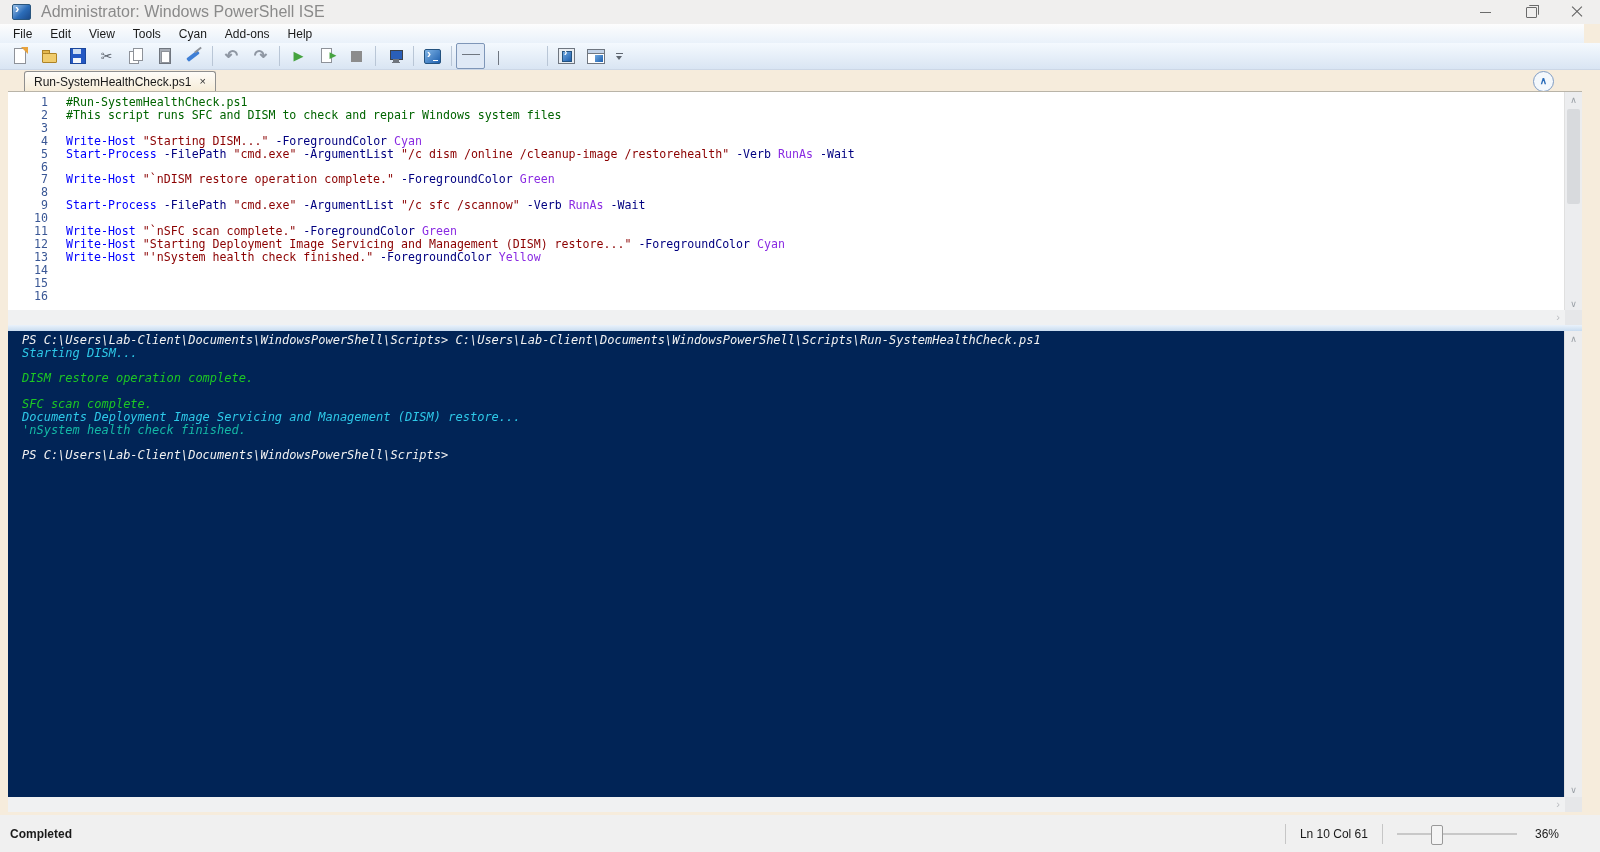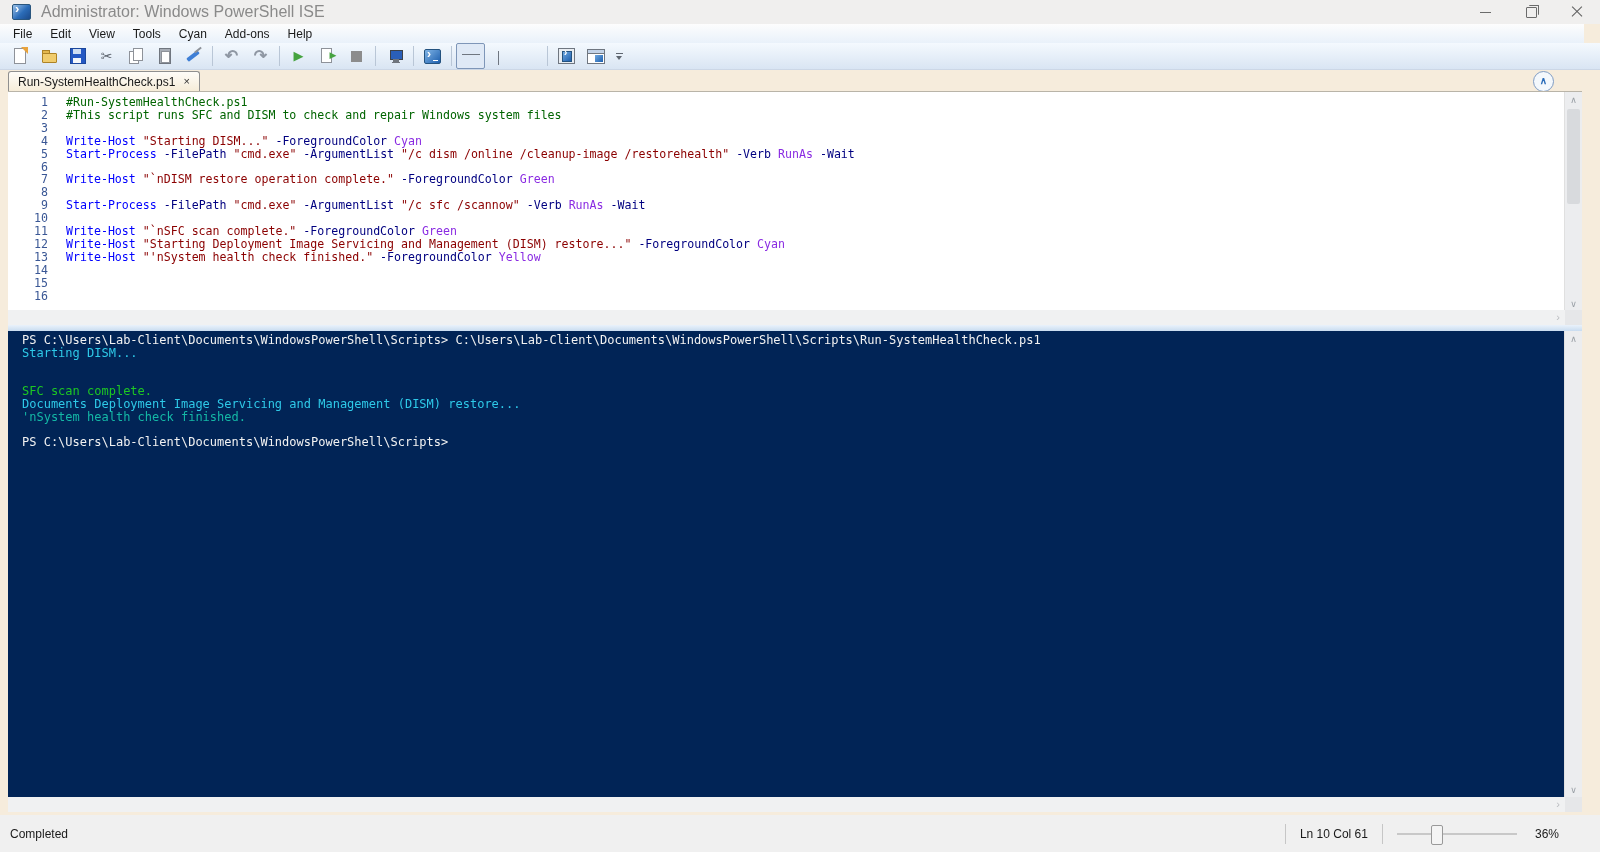--- a/index.html
+++ b/index.html
@@ -73,21 +73,21 @@
   .ico-pstab::after{content:"\203A";position:absolute;left:5px;top:-2px;color:#fff;font-size:10px;font-weight:bold;}
   .ico-pswin{width:16px;height:13px;margin:2.5px 1px;border:1px solid #6f7680;background:#fff;}
   .ico-pswin::before{content:"";position:absolute;left:0;right:0;top:0;height:3px;background:#c3d3e8;border-bottom:1px solid #6f7680;}
   .ico-pswin::after{content:"";position:absolute;right:1px;bottom:1px;width:8px;height:7px;background:linear-gradient(135deg,#6ea7e0,#1d5fae);}
   .tb-overflow{width:14px;height:24px;display:flex;flex-direction:column;align-items:center;justify-content:center;margin-left:2px;}
   .tb-overflow .bar{width:7px;height:1px;background:#5f6670;margin-bottom:2px;}
   .tb-overflow .tri{width:0;height:0;border-left:3.5px solid transparent;border-right:3.5px solid transparent;border-top:4px solid #5f6670;}
 
   
   .tabrow{position:absolute;top:71px;left:8px;width:1574px;height:20px;}
-  .doc-tab{position:absolute;left:0;top:0;height:19px;display:flex;align-items:center;
+  .doc-tab{position:absolute;left:16px;top:0;height:19px;display:flex;align-items:center;
            padding:0 9px;background:linear-gradient(#fefcf8,#f6ecd8);
            border:1px solid #8f8f8f;border-bottom:none;border-radius:3px 3px 0 0;}
   .doc-tab .label{font-size:12px;color:#1a1a1a;}
   .doc-tab .close{margin-left:8px;font-size:11px;color:#333;line-height:11px;}
   .collapse-btn{position:absolute;right:28px;top:0;width:19px;height:19px;border-radius:50%;
            background:#f4f8fc;border:1.5px solid #7f9cc4;display:flex;align-items:center;justify-content:center;}
   .collapse-btn span{color:#2b6cb8;font-size:10px;font-weight:bold;line-height:10px;margin-top:-1px;}
 
   
   .editor{position:absolute;top:91px;left:8px;width:1574px;height:219px;display:flex;
@@ -111,32 +111,32 @@
   .hs-arrow{position:absolute;right:22px;top:1px;color:#b9bcc0;font-size:11px;}
   .hs-corner{position:absolute;right:0;top:0;width:17px;height:15px;background:#e6e7e9;}
 
   .ed-hscroll{top:310px;}
   .splitter{position:absolute;top:325px;left:8px;width:1574px;height:6px;
             background:linear-gradient(#eaf2fb,#c9dcf0);}
 
   
   .console{position:absolute;top:331px;left:8px;width:1574px;height:466px;display:flex;background:#012456;}
   .console-body{flex:1;padding:3px 16px 0 14px;overflow:hidden;
-            font-family:"DejaVu Sans Mono","Liberation Mono",monospace;font-size:12px;line-height:12.8px;}
+            font-family:"DejaVu Sans Mono","Liberation Mono",monospace;font-size:12px;line-height:12.8px;font-style:italic;}
   .console-line{white-space:pre;min-height:12.8px;}
   .c-plain{color:#f2f2f2;} .c-cyan{color:#2ec9e8;} .c-green{color:#1dc823;}
   .c-yellow{color:#14b8a6;} .c-blank{color:transparent;}
   .con-hscroll{top:797px;}
 
   .peach-line{position:absolute;top:812px;left:0;width:1600px;height:3px;background:#f6ecdc;}
 
   
   .statusbar{position:absolute;top:815px;left:0;width:1600px;height:37px;background:#f0f0f0;
              display:flex;align-items:center;font-size:12px;color:#1a1a1a;}
-  .status-left{margin-left:10px;}
+  .status-left{margin-left:10px;font-weight:bold;}
   .status-right{margin-left:auto;display:flex;align-items:center;margin-right:41px;}
   .sb-sep{width:1px;height:20px;background:#c6c6c6;margin:0 14px;}
   .zoom-slider{width:120px;height:18px;position:relative;margin-right:18px;}
   .zs-track{position:absolute;left:0;right:0;top:8px;height:2px;background:#c8c8c8;}
   .zs-thumb{position:absolute;left:34px;top:0;width:10px;height:18px;background:#f4f4f4;
             border:1px solid #999;border-radius:2px;}
 </style>
 </head>
 <body>
 
@@ -281,20 +281,21 @@
     <span class="hs-corner"></span>
   </div>
 
   <div class="splitter"></div>
 
   <div class="console">
     <div class="console-body">
         <div class="console-line c-plain">PS C:\Users\Lab-Client\Documents\WindowsPowerShell\Scripts&gt; C:\Users\Lab-Client\Documents\WindowsPowerShell\Scripts\Run-SystemHealthCheck.ps1</div>
         <div class="console-line c-cyan">Starting DISM...</div>
         <div class="console-line c-blank"> </div>
+        <div class="console-line c-green">DISM restore operation complete.</div>
         <div class="console-line c-blank"> </div>
         <div class="console-line c-green">SFC scan complete.</div>
         <div class="console-line c-cyan">Documents Deployment Image Servicing and Management (DISM) restore...</div>
         <div class="console-line c-yellow">'nSystem health check finished.</div>
         <div class="console-line c-blank"> </div>
         <div class="console-line c-plain">PS C:\Users\Lab-Client\Documents\WindowsPowerShell\Scripts&gt;</div>
       </div>
     <div class="vscroll">
       <div class="vs-arrow">∧</div>
       <div class="vs-track"></div>

